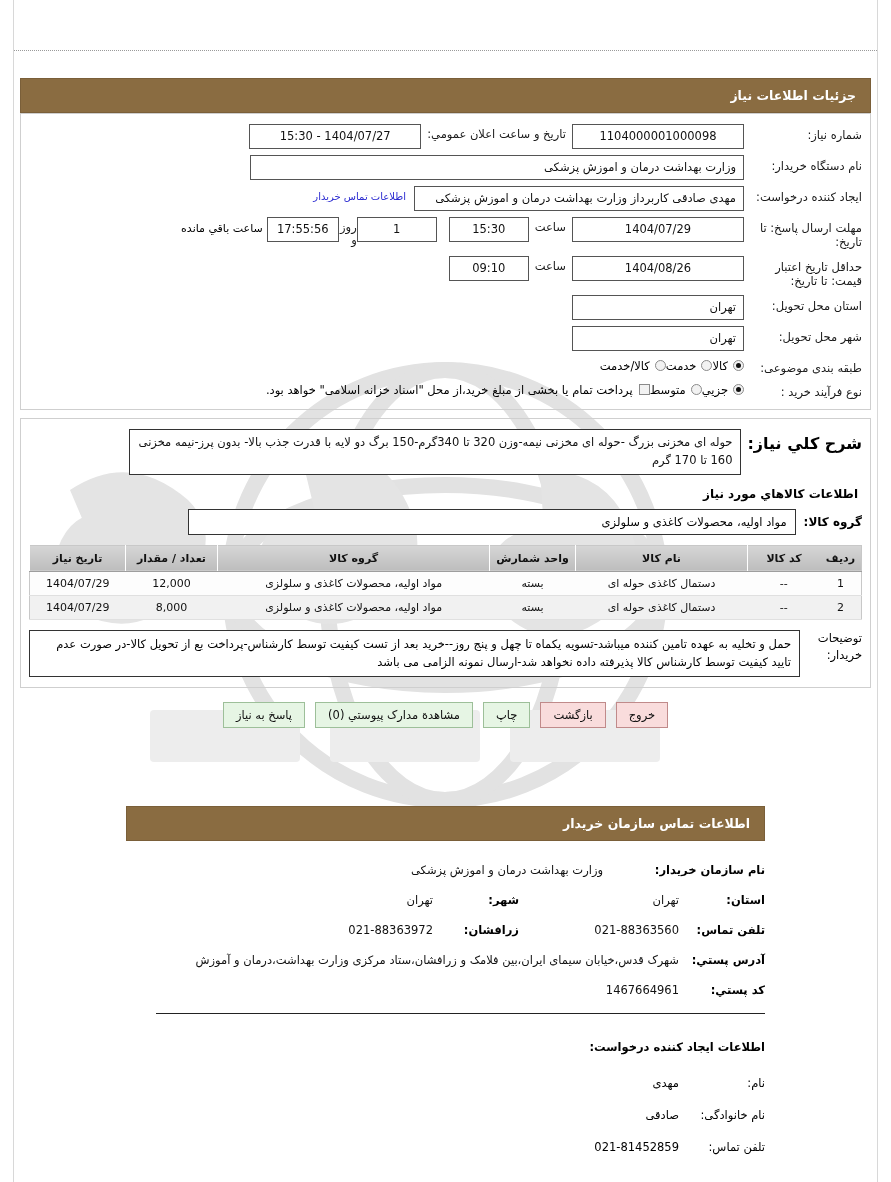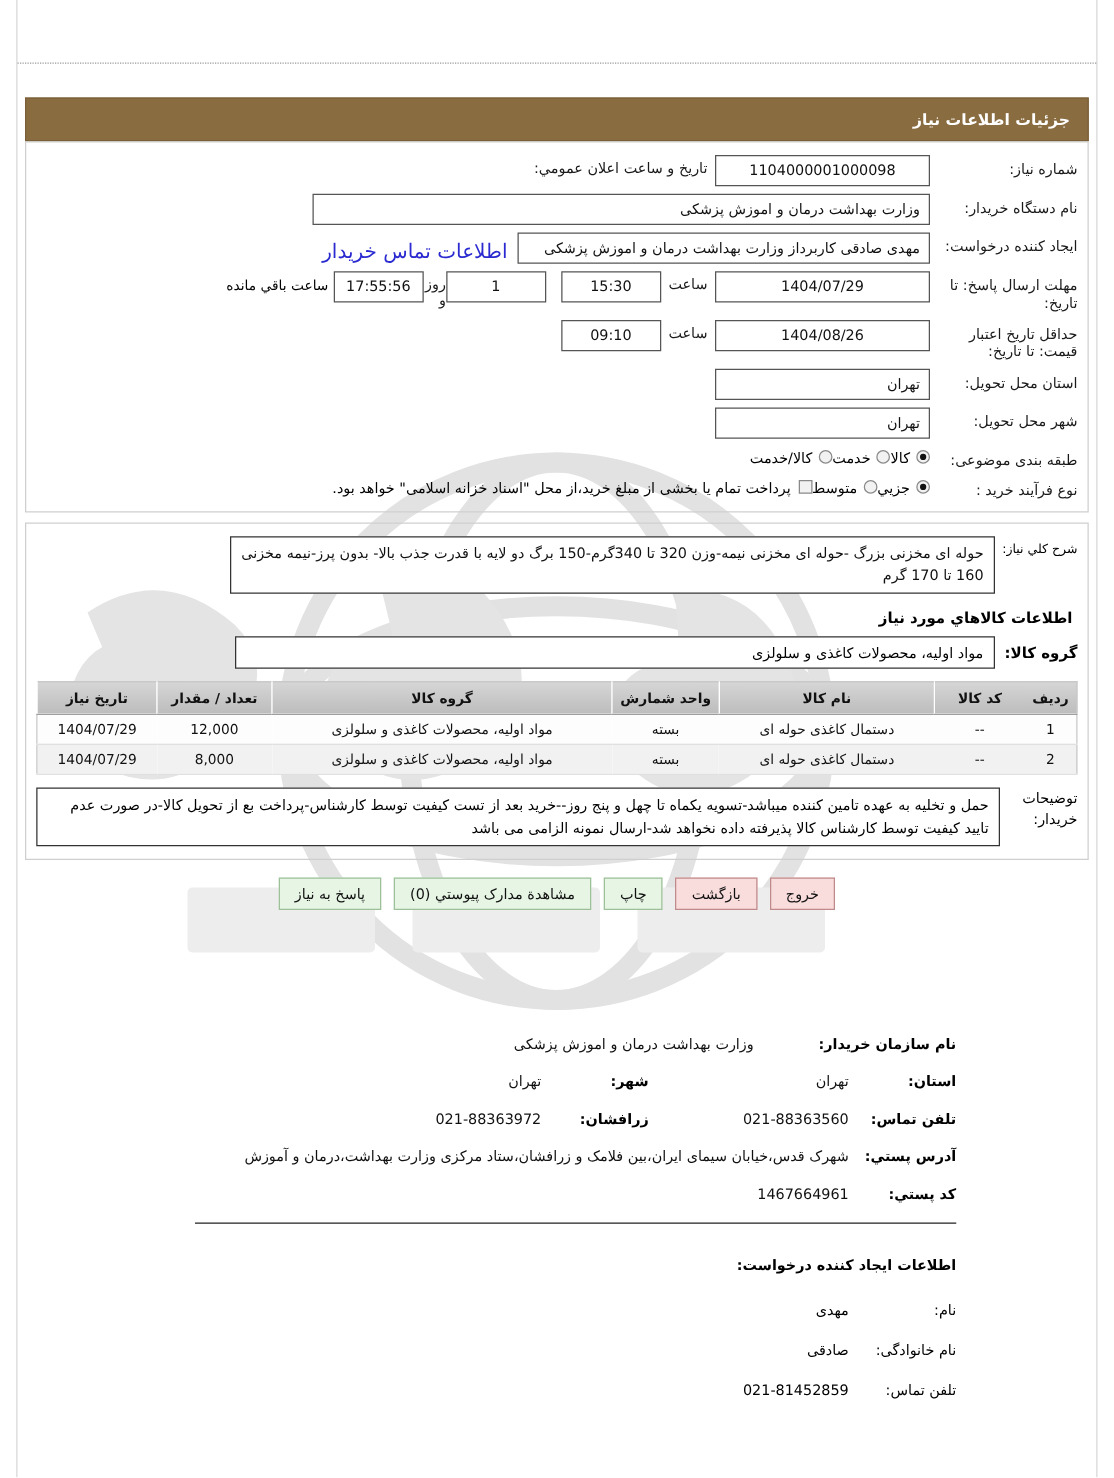--- a/index.html
+++ b/index.html
@@ -105,21 +105,21 @@
   .w-creator{ width: 330px; }
   .w-date   { width: 172px; }
   .w-time   { width: 80px; }
   .w-days   { width: 80px; }
   .w-timer  { width: 72px; }
   .w-city   { width: 172px; }
   .w-anndate{ width: 172px; }
 
   .link-blue {
     color: #2a2ad0;
-    font-size: 16px;
+    font-size: 10px;
     text-decoration: none;
     padding: 5px 8px 0 0;
     white-space: nowrap;
   }
   .remain-lbl { font-size: 11px; padding-top: 5px; padding-right: 4px; white-space: nowrap;}
 
   
   .radio-row { display:flex; align-items:center; font-size:11.5px; }
   .radio-item { display:flex; align-items:center; margin-left: 0; white-space:nowrap;}
   .radio {
@@ -134,21 +134,21 @@
   .chk {
     width: 11px; height: 11px; border: 1px solid #8a8a8a;
     background:#f2f2f2; display:inline-block; margin-left: 6px;
   }
   .note-inline { font-size: 11.5px; white-space: nowrap; }
 
   
   .desc-panel { margin-top: 8px; padding: 10px 8px; }
   .desc-row { display:flex; align-items:flex-start; }
   .desc-lbl {
-    flex: 0 0 auto; font-weight:normal; font-size:10px;
+    flex: 0 0 auto; font-weight:bold; font-size:16px;
     padding-top: 5px; padding-left: 6px; white-space:nowrap;
   }
   .desc-box {
     border:1px solid #333; background:#fff;
     flex: 1 1 auto;
     font-size: 11.5px; line-height: 1.55;
     padding: 4px 8px; text-align:right; color:#111;
     max-width: 612px;
   }
   .sub-title { font-weight:bold; font-size:12px; margin: 12px 4px 8px 0; text-align:right; }
@@ -260,20 +260,21 @@
       <span>جزئیات اطلاعات نیاز</span>
     </div>
 
     <div class="panel">
       <div class="form-area">
 
         <div class="frow">
           <div class="lbl">شماره نیاز:</div>
           <div class="box w-needno center">1104000001000098</div>
           <div class="inline-lbl">تاریخ و ساعت اعلان عمومي:</div>
+          <div class="box w-anndate center">1404/07/27 - 15:30</div>
         </div>
 
         <div class="frow">
           <div class="lbl">نام دستگاه خریدار:</div>
           <div class="box w-dept">وزارت بهداشت درمان و اموزش پزشکی</div>
         </div>
 
         <div class="frow">
           <div class="lbl">ایجاد کننده درخواست:</div>
           <div class="box w-creator">مهدی صادقی کاربرداز وزارت بهداشت درمان و اموزش پزشکی</div>
@@ -406,20 +407,23 @@
       <div class="btn pink">خروج</div>
       <div class="btn pink">بازگشت</div>
       <div class="btn green">چاپ</div>
       <div class="btn green">مشاهدة مدارک پیوستي (0)</div>
       <div class="btn green">پاسخ به نیاز</div>
     </div>
 
   </div>
 
   <div class="contact-wrap">
+    <div class="sec-header">
+      <span>اطلاعات تماس سازمان خریدار</span>
+    </div>
 
     <div class="contact-body">
 
       <div class="crow">
         <div class="clbl w1">نام سازمان خریدار:</div>
         <div class="cval w1">وزارت بهداشت  درمان و اموزش پزشکی</div>
       </div>
 
       <div class="crow">
         <div class="clbl w2">استان:</div>

